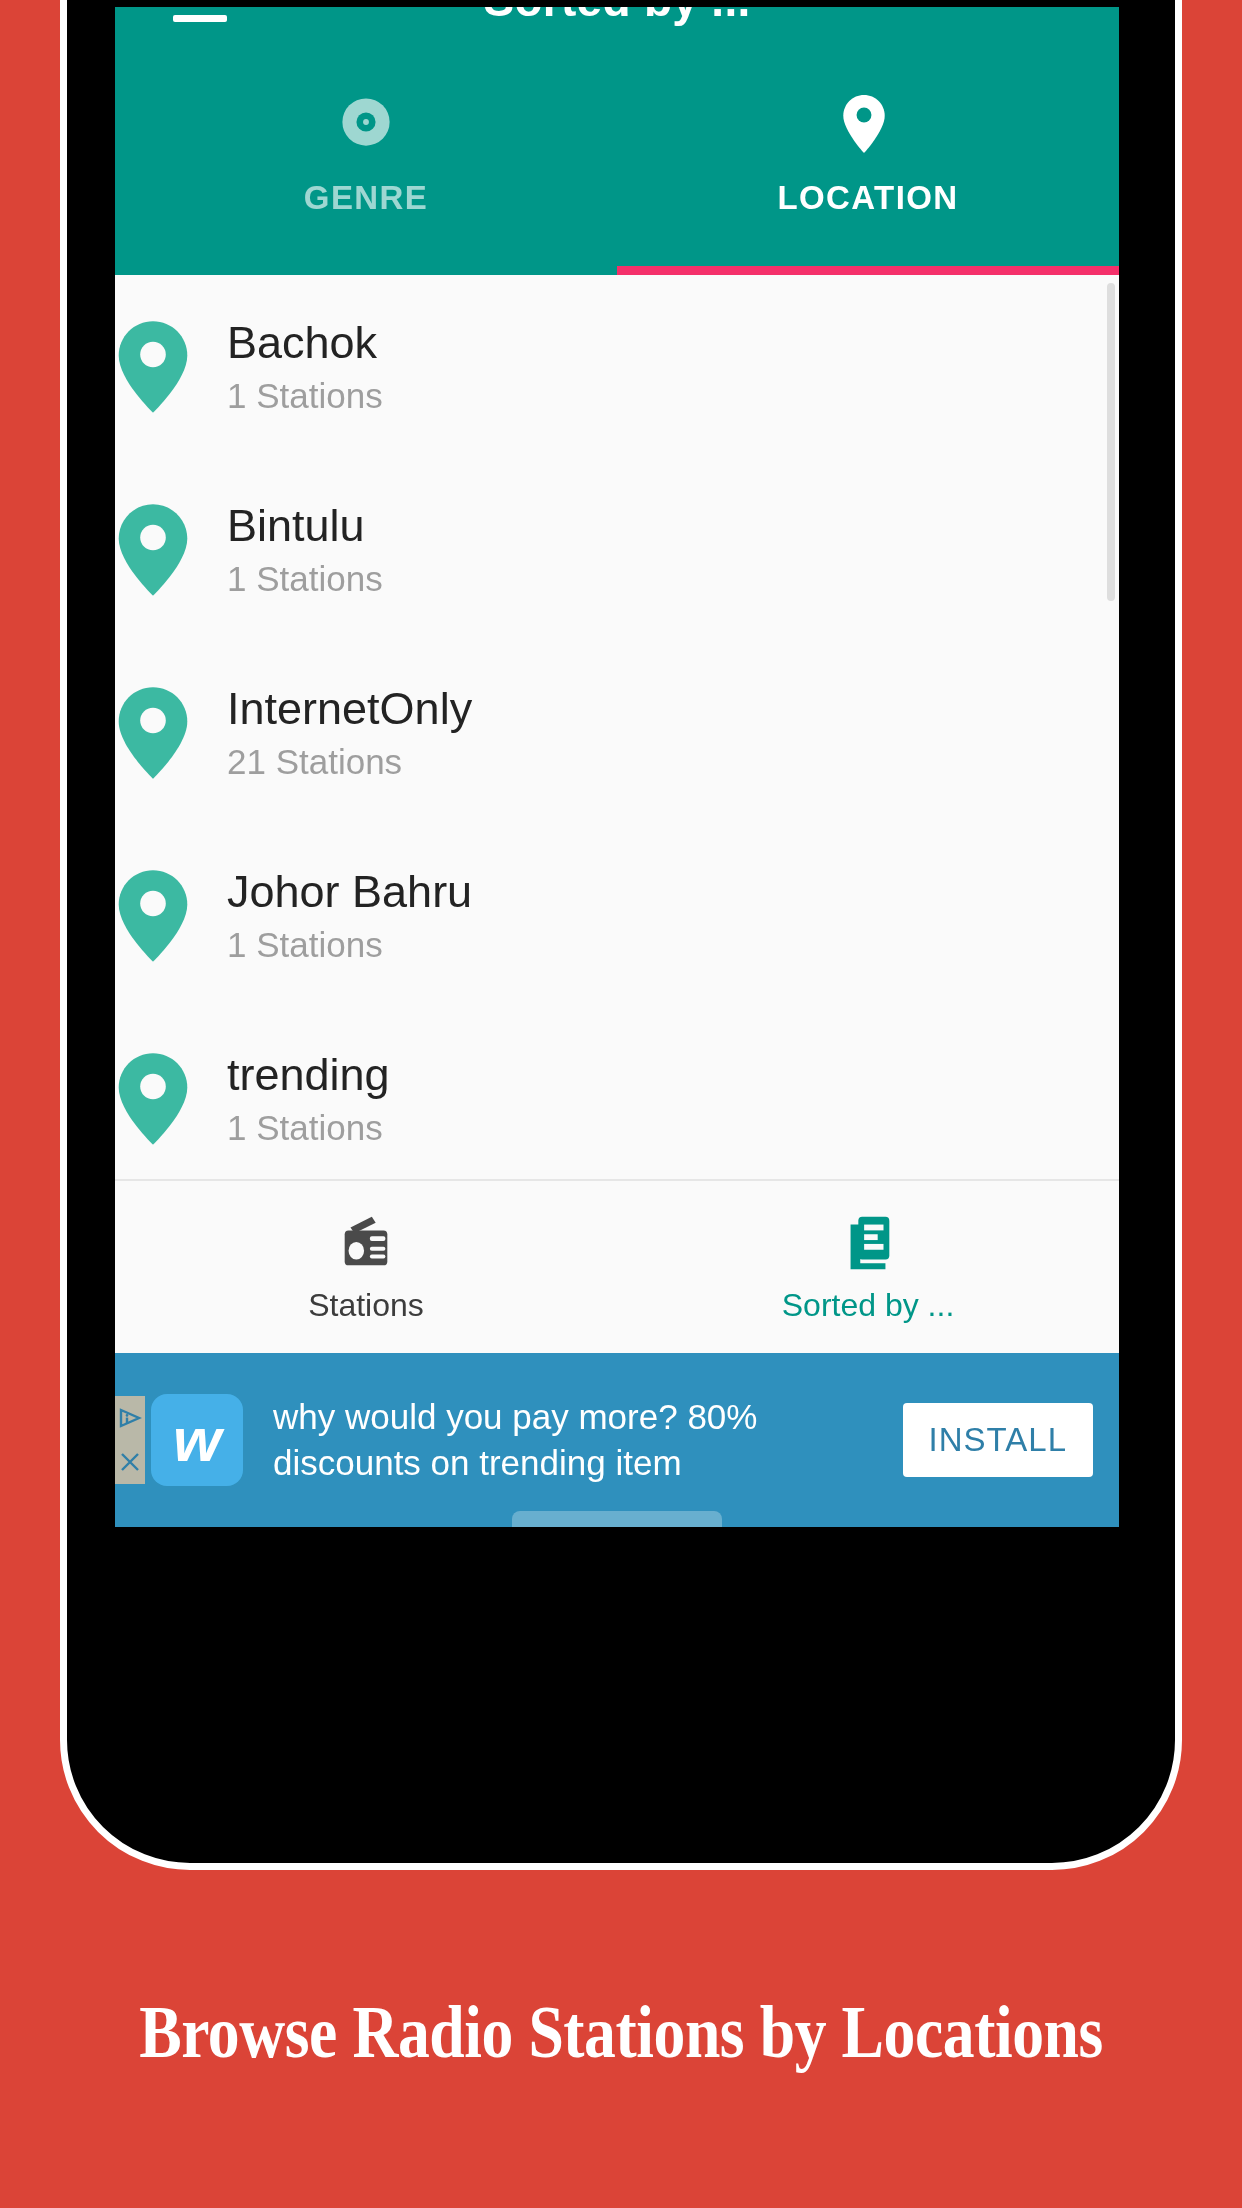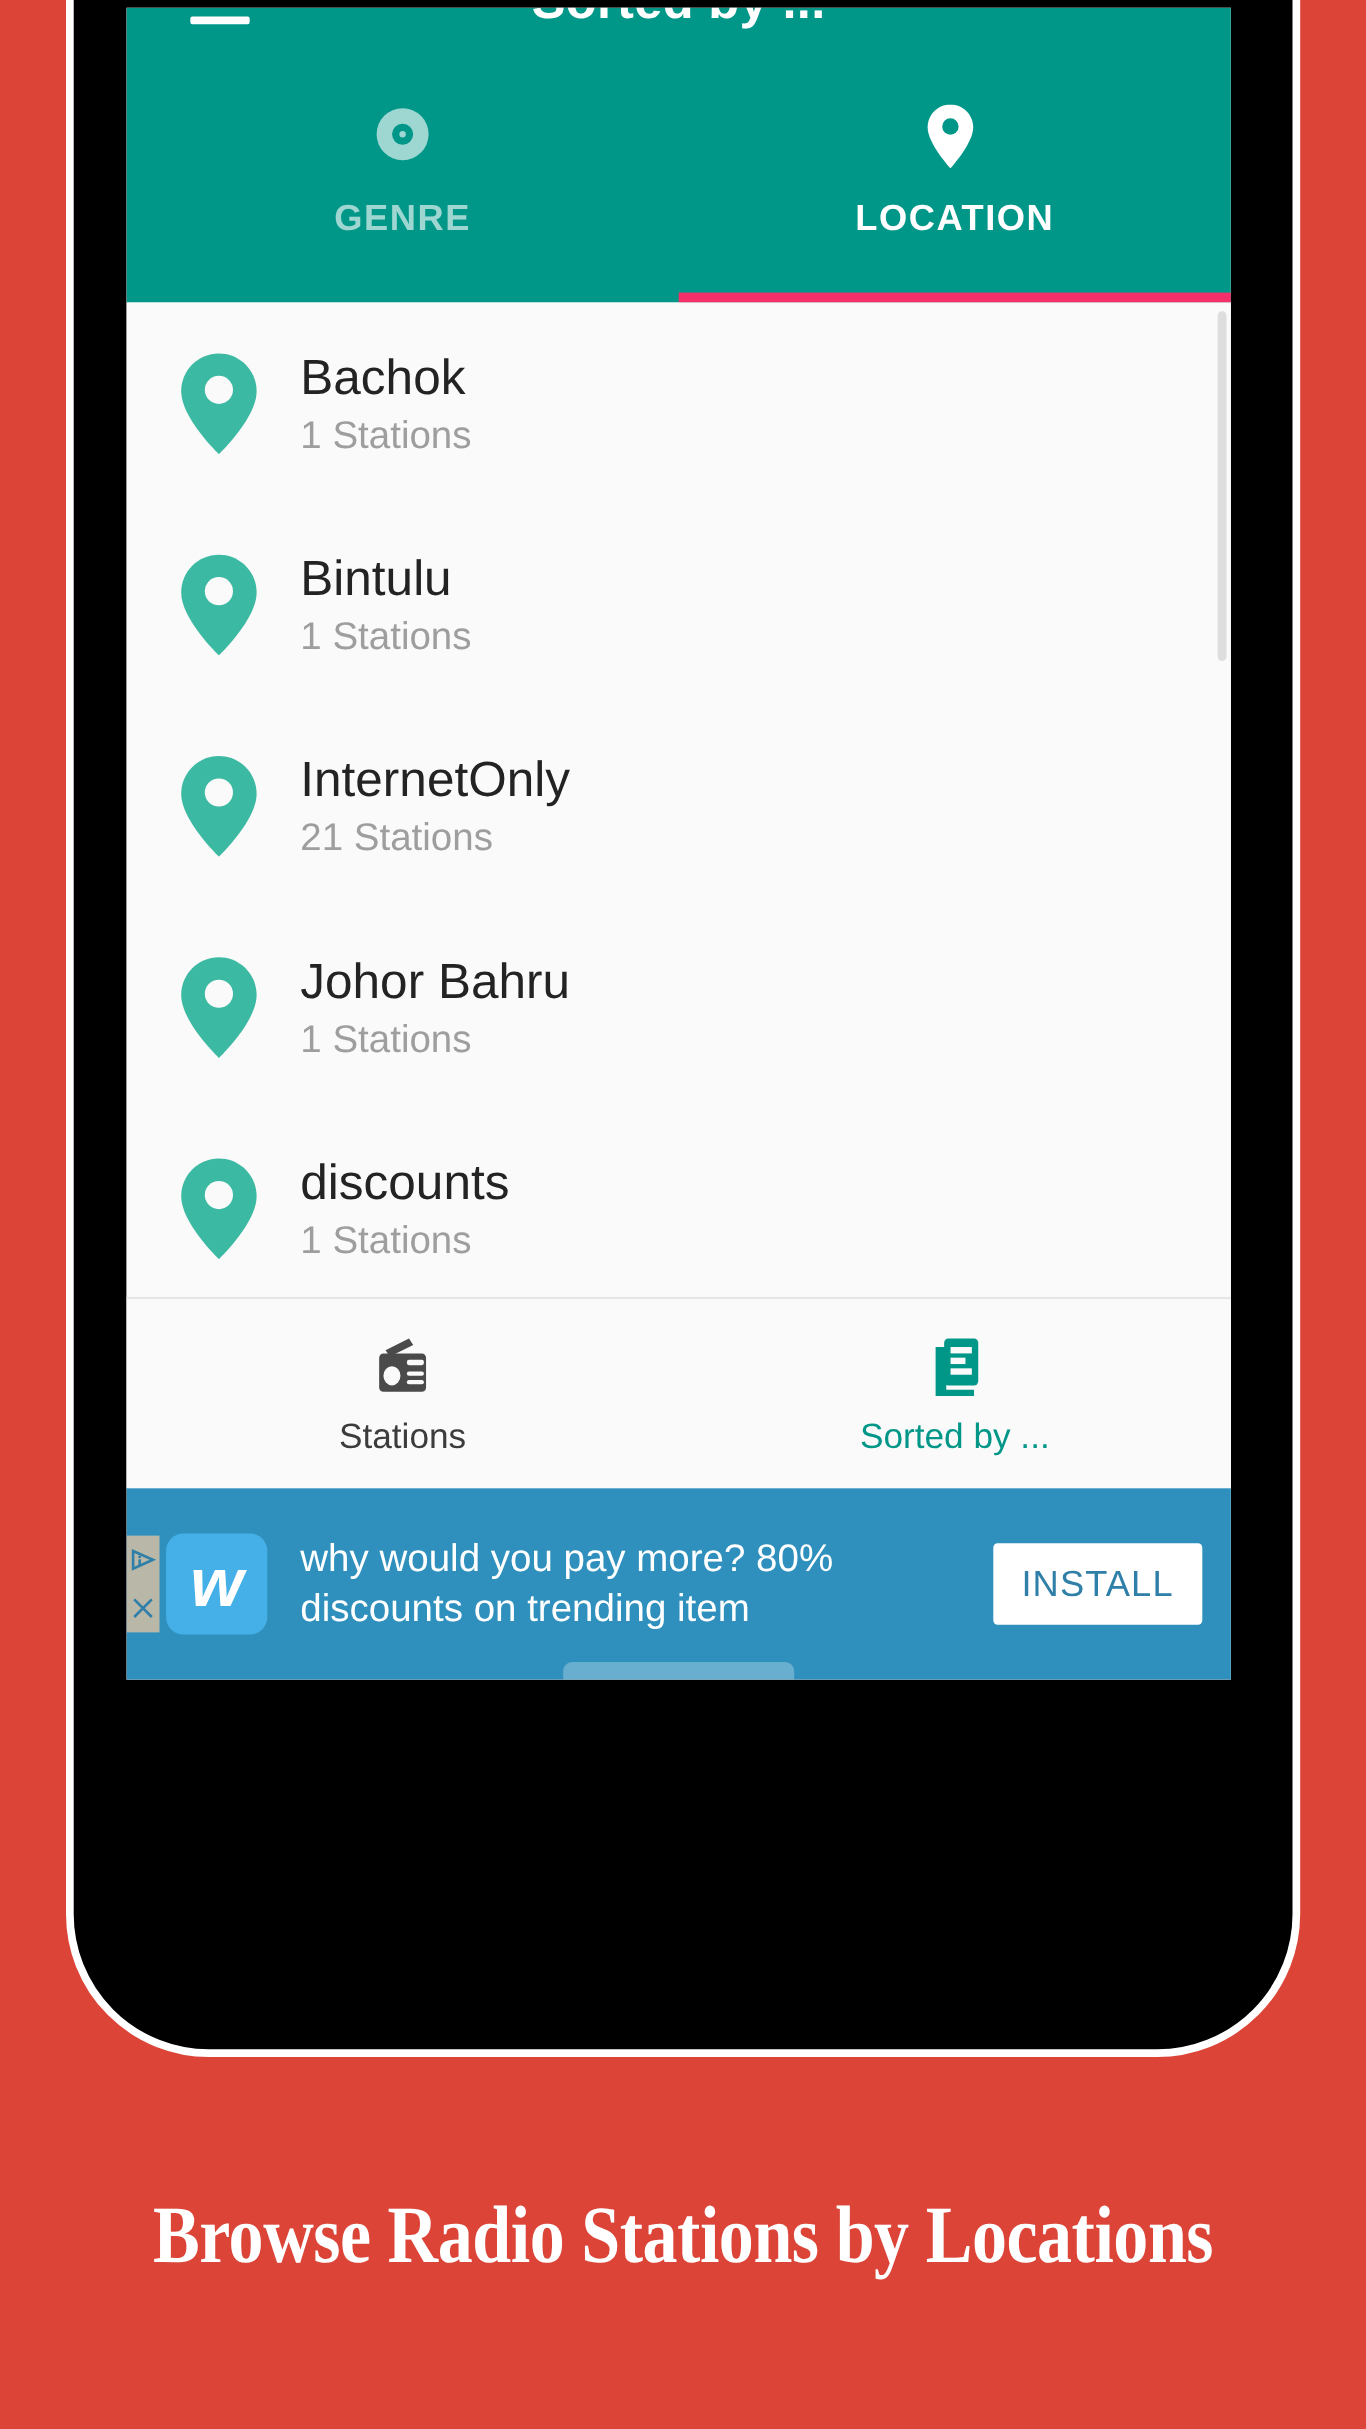--- a/index.html
+++ b/index.html
@@ -89,21 +89,20 @@
     top:268px;
     bottom:174px;
     background:#fafafa;
     overflow:hidden;
   }
   .list-item{
     position:relative;
     height:183px;
     display:flex;
     align-items:center;
-    padding-left:46px;
     cursor:pointer;
   }
   .pin-icon{ width:76px; height:96px; flex:0 0 auto; }
   .item-text{ margin-left:36px; }
   .item-title{
     font-size:45px;
     color:#232323;
     line-height:1.12;
   }
   .item-sub{
@@ -317,21 +316,21 @@
       </div>
 
       <div class="list-item">
         <span class="pin-icon">
           <svg viewBox="0 0 32 42" width="76" height="96">
             <path d="M16 1C7.7 1 1 7.7 1 16c0 10.8 15 25 15 25s15-14.2 15-25C31 7.7 24.3 1 16 1z" fill="#3CB9A2"></path>
             <circle cx="16" cy="15.5" r="5.6" fill="#fafafa"></circle>
           </svg>
         </span>
         <span class="item-text">
-          <span class="item-title" style="display:block">discounts</span>
+          <span class="item-title" style="display:block">trending</span>
           <span class="item-sub" style="display:block">1 Stations</span>
         </span>
       </div>
 
       <div class="list-item">
         <span class="pin-icon">
           <svg viewBox="0 0 32 42" width="76" height="96">
             <path d="M16 1C7.7 1 1 7.7 1 16c0 10.8 15 25 15 25s15-14.2 15-25C31 7.7 24.3 1 16 1z" fill="#3CB9A2"></path>
             <circle cx="16" cy="15.5" r="5.6" fill="#fafafa"></circle>
           </svg>

